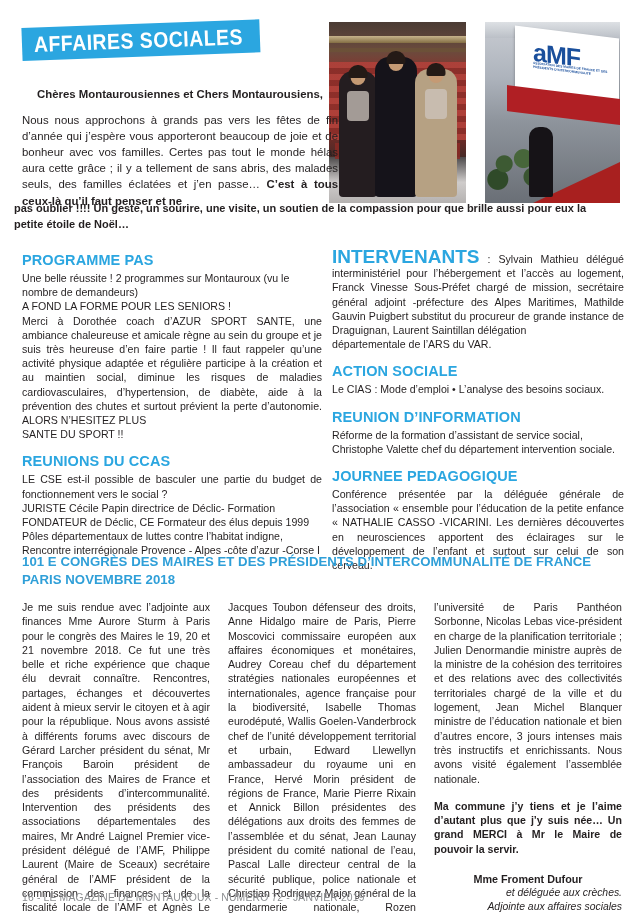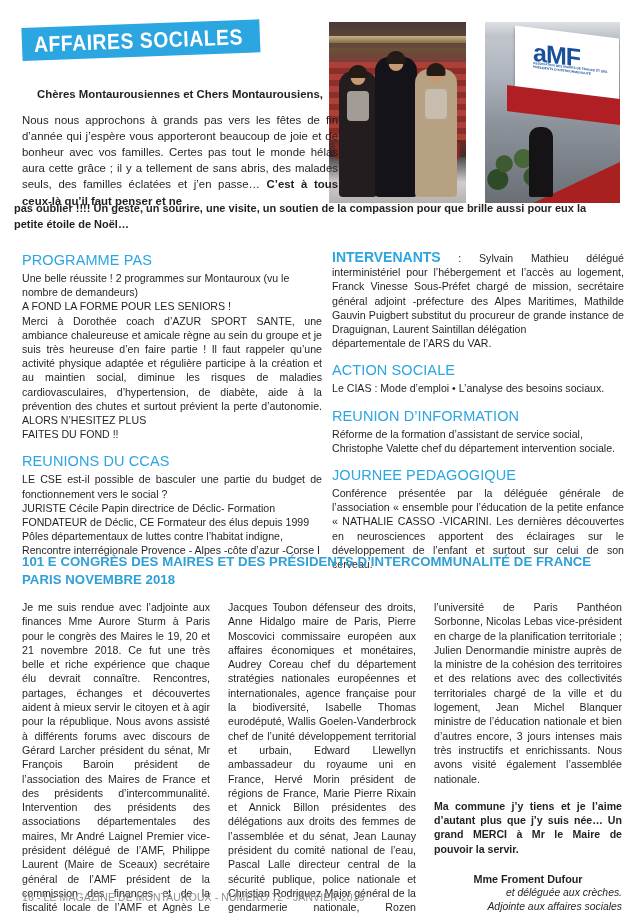--- a/index.html
+++ b/index.html
@@ -233,37 +233,37 @@
   .col-right {
     position: absolute;
     left: 332px;
     top: 250px;
     width: 292px;
   }
   h2.sec {
     margin: 0 0 2px 0;
     color: #2ba6e0;
     font-size: 14.5px;
-    font-weight: normal;
+    font-weight: bold;
     letter-spacing: 0.1px;
     line-height: 17px;
   }
   h2.sec.tight { margin-top: 12px; }
   .body-txt {
     font-size: 10.6px;
     line-height: 14.2px;
     text-align: justify;
     color: #231f20;
     margin: 0;
   }
   .body-txt.left { text-align: left; }
   .body-txt + .body-txt { margin-top: 0; }
   .inline-head {
     color: #2ba6e0;
-    font-size: 14px;
+    font-size: 19px;
     font-weight: bold;
   }
 
   
   .congres-title {
     position: absolute;
     left: 22px;
     top: 553px;
     width: 600px;
     color: #2f9fd8;
@@ -369,21 +369,21 @@
     <p><span>Nous nous approchons à grands pas vers les fêtes de fin d’année qui j’espère vous apporteront beaucoup de joie et de bonheur avec vos familles. Certes pas tout le monde hélas aura cette grâce ; il y a tellement de sans abris, des malades seuls, des familles éclatées et j’en passe… </span><b>C’est à tous ceux-là qu’il faut penser et ne</b></p>
   </div>
 
   <div class="intro-wide">pas oublier !!!! Un geste, un sourire, une visite, un soutien de la compassion pour que brille aussi pour eux la petite étoile de Noël…</div>
 
   <div class="col-left">
     <h2 class="sec">PROGRAMME PAS</h2>
     <p class="body-txt left">Une belle réussite !  2 programmes sur Montauroux (vu le nombre de demandeurs)</p>
     <p class="body-txt left">A FOND LA FORME POUR LES SENIORS !</p>
     <p class="body-txt">Merci à Dorothée coach d’AZUR SPORT SANTE, une ambiance chaleureuse et amicale règne au sein du groupe et je suis très heureuse d’en faire partie ! Il faut rappeler qu’une activité physique adaptée et régulière participe à la création et au maintien social, diminue les risques de maladies cardiovasculaires, d’hypertension, de diabète, aide à la prévention des chutes et surtout prévient la perte d’autonomie. ALORS N’HESITEZ PLUS</p>
-    <p class="body-txt left">FAITES DU FOND !!</p>
+    <p class="body-txt left">SANTE DU SPORT !!</p>
 
     <h2 class="sec tight">REUNIONS DU CCAS</h2>
     <p class="body-txt">LE CSE est-il possible de basculer une partie du budget de fonctionnement vers le social ?</p>
     <p class="body-txt left">JURISTE Cécile Papin directrice de Déclic- Formation</p>
     <p class="body-txt left">FONDATEUR de Déclic, CE Formateur des élus depuis 1999</p>
     <p class="body-txt left">Pôles départementaux de luttes contre l’habitat indigne,</p>
     <p class="body-txt left">Rencontre interrégionale Provence - Alpes -côte d’azur -Corse I</p>
   </div>
 
   <div class="col-right">

